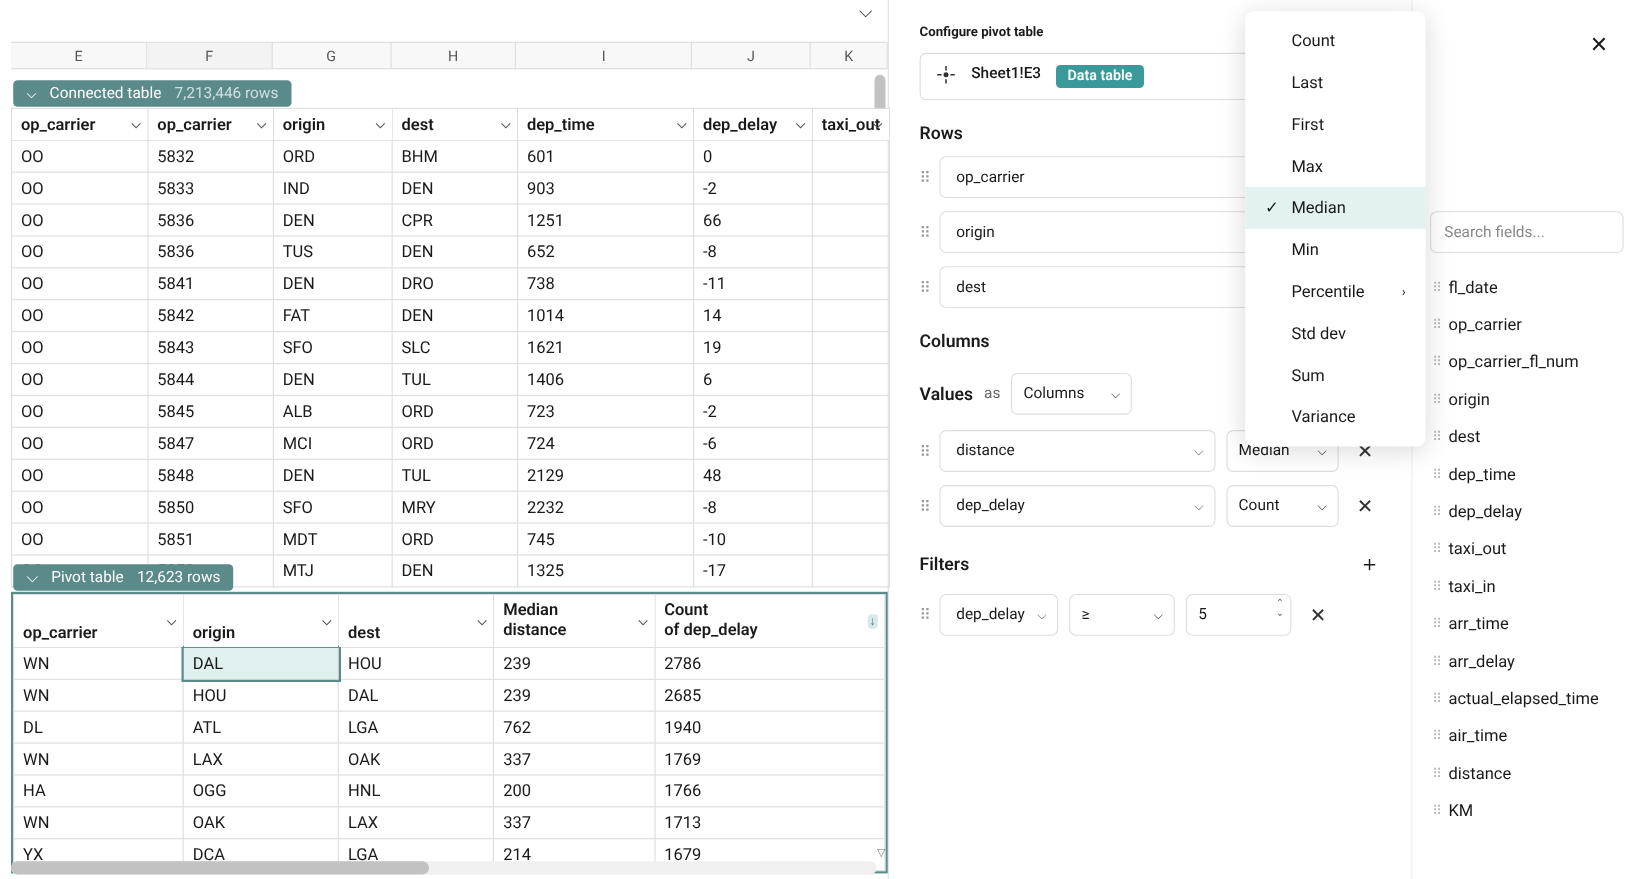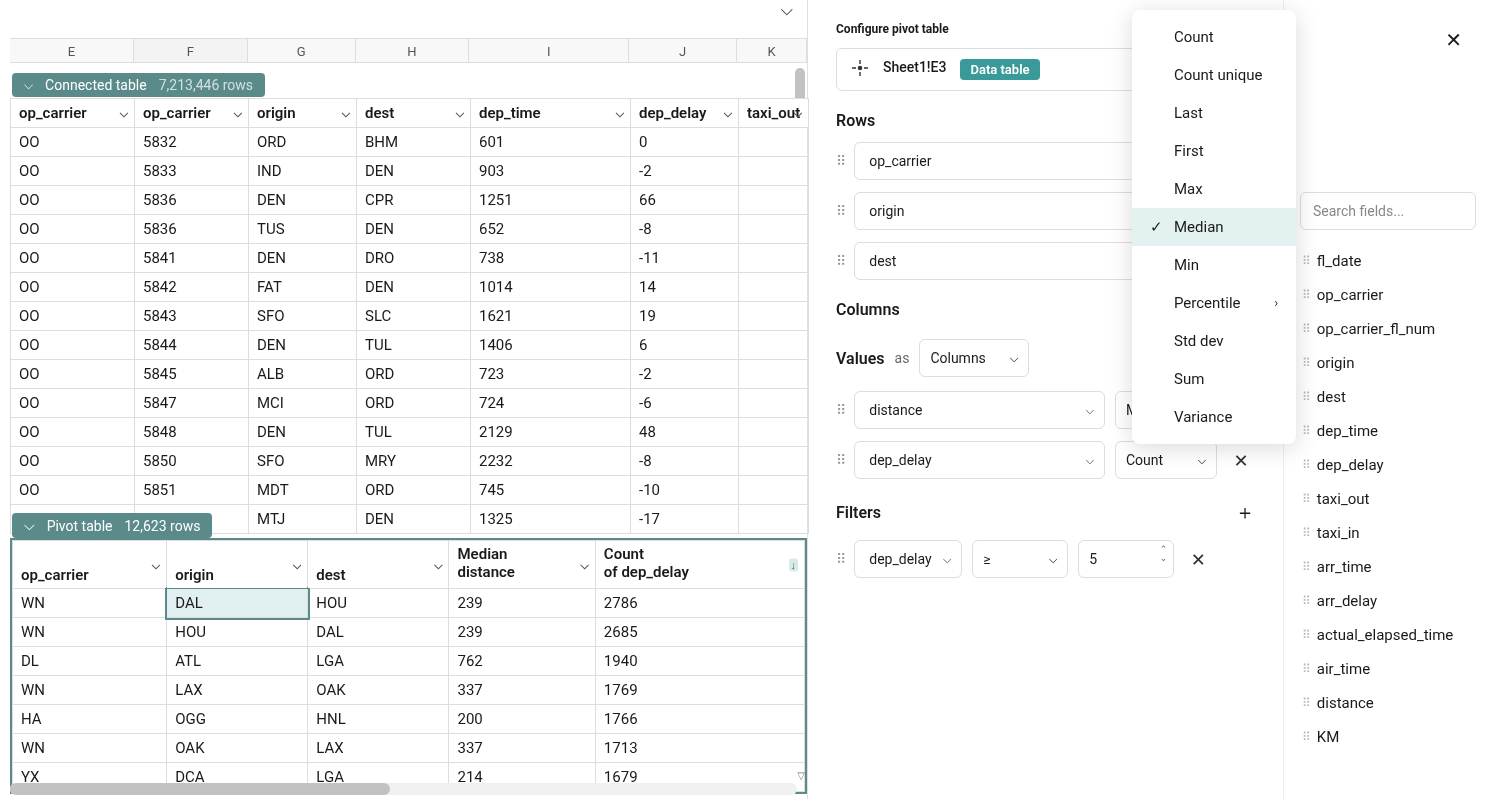--- a/index.html
+++ b/index.html
@@ -500,24 +500,20 @@
 
   <span class="close-x">✕</span>
 
   <div class="dropdown" id="agg-menu">
       <div class="dd-item">
         <span class="dd-check"></span>
         <span>Count</span>
       </div>
       <div class="dd-item">
         <span class="dd-check"></span>
-        <span>Count unique</span>
-      </div>
-      <div class="dd-item">
-        <span class="dd-check"></span>
         <span>Last</span>
       </div>
       <div class="dd-item">
         <span class="dd-check"></span>
         <span>First</span>
       </div>
       <div class="dd-item">
         <span class="dd-check"></span>
         <span>Max</span>
       </div>

